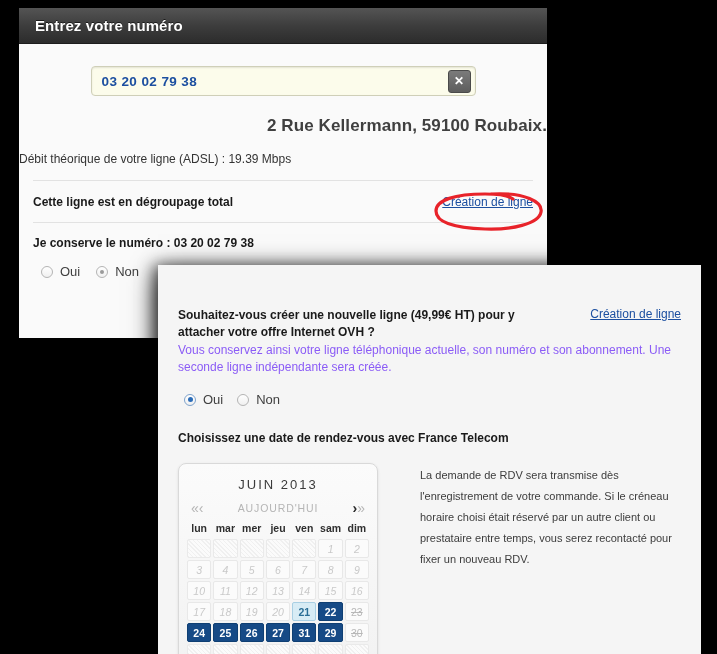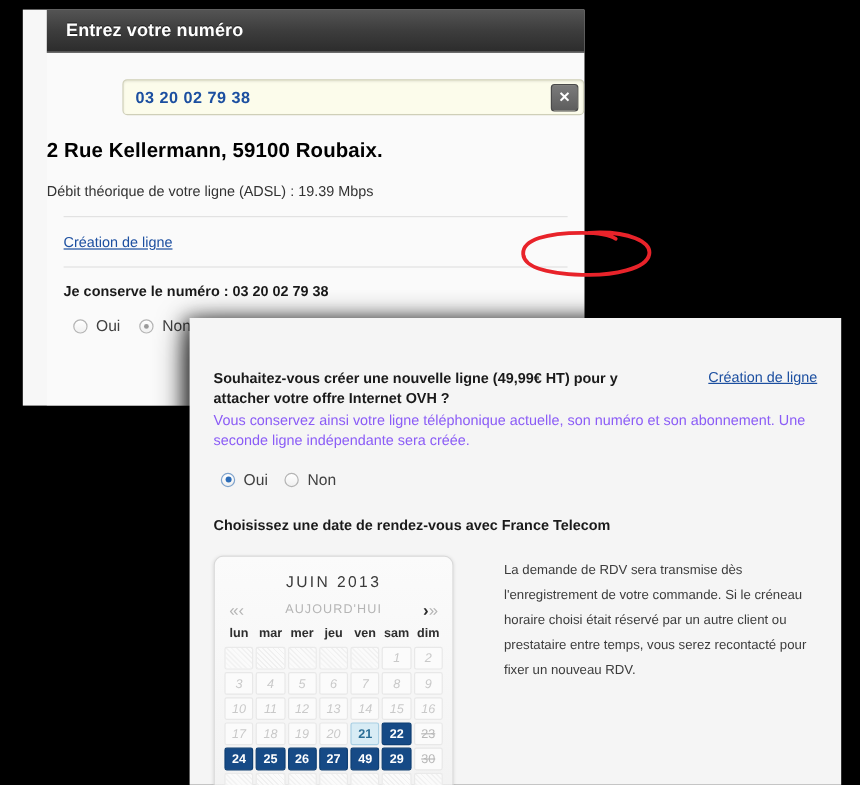--- a/index.html
+++ b/index.html
@@ -14,26 +14,25 @@
     overflow: hidden;
     font-family: "Liberation Sans", sans-serif;
     -webkit-font-smoothing: antialiased;
   }
 
   
   .back-panel {
     position: absolute;
     left: 19px;
     top: 8px;
-    width: 448px;
+    width: 528px;
     height: 330px;
     background: #f7f7f7;
     box-shadow: 0 6px 18px rgba(0,0,0,0.85);
     overflow: hidden;
-    padding-left: 20px;
   }
   .panel-header {
     height: 36px;
     background: linear-gradient(to bottom, #545454 0%, #3d3d3d 50%, #2c2c2c 100%);
     border-bottom: 1px solid #1d1d1d;
     display: flex;
     align-items: center;
     padding-left: 16px;
     box-sizing: border-box;
   }
@@ -47,21 +46,21 @@
   .back-body {
     background: #fafafa;
     padding: 0;
     height: 294px;
     box-sizing: border-box;
   }
 
   .search-row {
     padding: 22px 0 20px 0;
     display: flex;
-    justify-content: flex-end;
+    justify-content: center;
   }
   .search-field {
     width: 385px;
     height: 30px;
     background: #fcfceb;
     border: 1px solid #cfcfb8;
     border-radius: 4px;
     box-shadow: inset 0 1px 2px rgba(0,0,0,0.10);
     display: flex;
     align-items: center;
@@ -83,22 +82,22 @@
     border: 1px solid #4a4a4a;
     color: #ffffff;
     font-size: 12px;
     font-weight: bold;
     line-height: 20px;
     text-align: center;
     cursor: pointer;
   }
 
   .address-line {
-    text-align: left;
-    color: #000000;
+    text-align: right;
+    color: #404040;
     font-size: 17px;
     font-weight: bold;
     letter-spacing: 0.1px;
     padding-bottom: 6px;
   }
   .speed-line {
     text-align: left;
     color: #333333;
     font-size: 12px;
     padding: 10px 0 14px 0;
@@ -360,20 +359,21 @@
       </div>
     </div>
 
     <div class="address-line">2 Rue Kellermann, 59100 Roubaix.</div>
 
     <div class="speed-line">Débit théorique de votre ligne (ADSL) : 19.39 Mbps</div>
 
     <div class="hr"></div>
 
     <div class="degroup-row">
+      <span class="degroup-label">Cette ligne est en dégroupage total</span>
       <span class="link">Création de ligne</span>
     </div>
 
     <div class="hr"></div>
 
     <div class="keep-row">Je conserve le numéro : 03 20 02 79 38</div>
 
     <div class="radio-row">
       <span class="radio-item">
         <span class="radio"></span>
@@ -462,21 +462,21 @@
             <div class="day disabled">18</div>
             <div class="day disabled">19</div>
             <div class="day disabled">20</div>
             <div class="day today">21</div>
             <div class="day avail">22</div>
             <div class="day struck">23</div>
             <div class="day avail">24</div>
             <div class="day avail">25</div>
             <div class="day avail">26</div>
             <div class="day avail">27</div>
-            <div class="day avail">49</div>
+            <div class="day avail">31</div>
             <div class="day avail">29</div>
             <div class="day struck">30</div>
             <div class="day empty"></div>
             <div class="day empty"></div>
             <div class="day empty"></div>
             <div class="day empty"></div>
             <div class="day empty"></div>
             <div class="day empty"></div>
             <div class="day empty"></div>
           </div>

